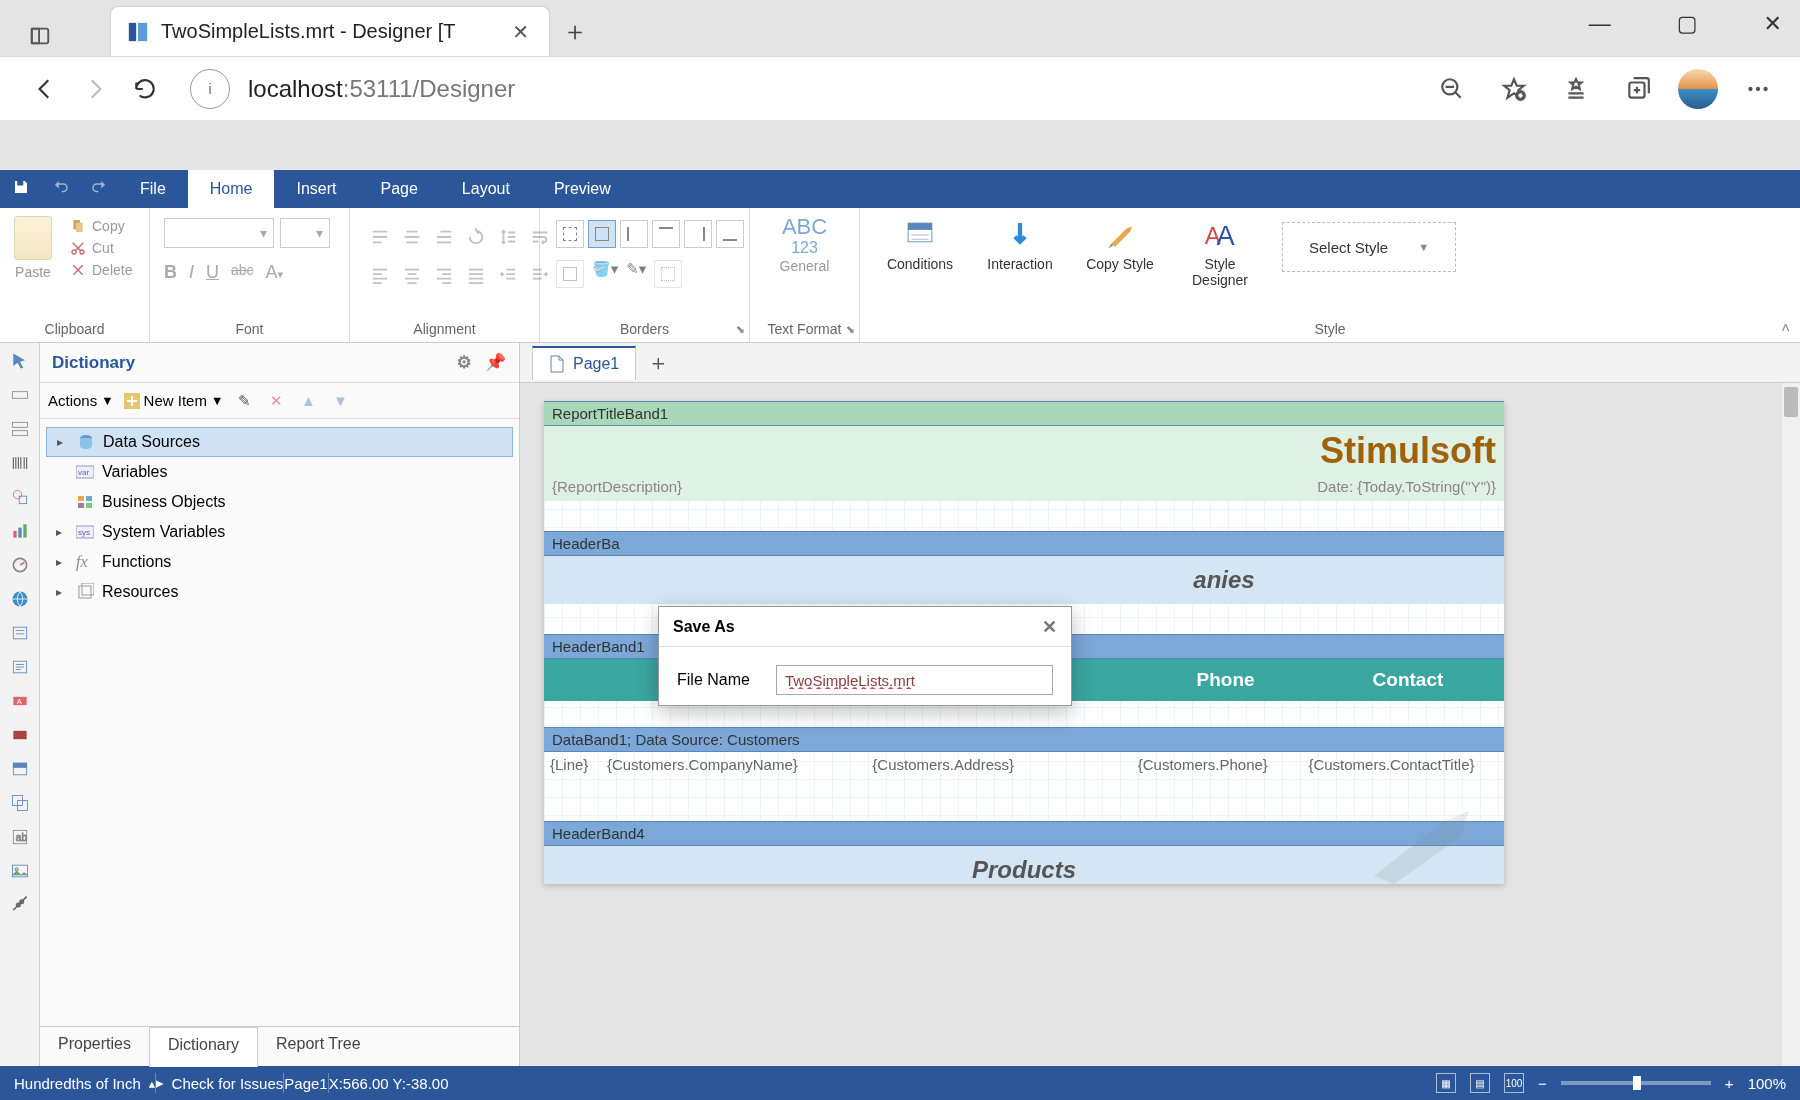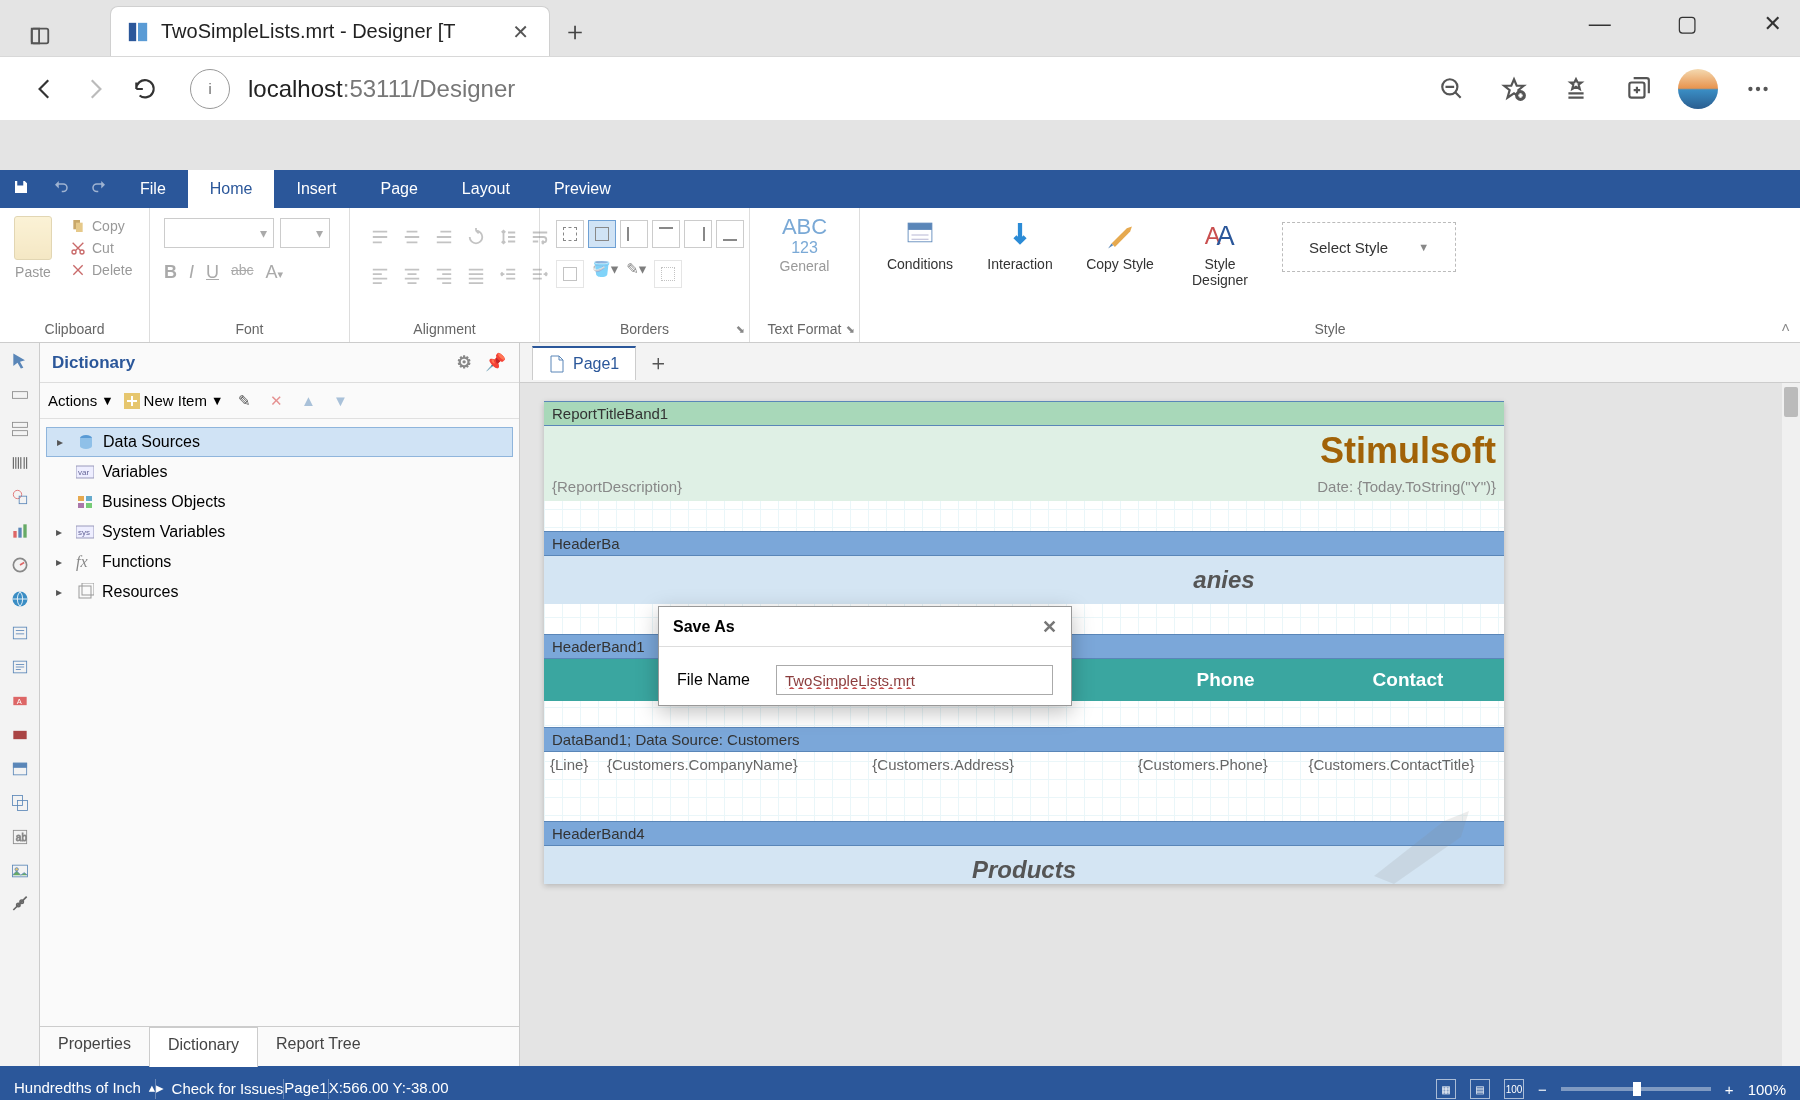--- a/index.html
+++ b/index.html
@@ -135,21 +135,21 @@
 .dialog { width: 414px; background: #fff; border: 1px solid #999; box-shadow: 0 6px 20px rgba(0,0,0,.25); margin-top: 45px; }
 .dialog-title { display: flex; align-items: center; height: 40px; padding: 0 14px; font-weight: 600; font-size: 16px; border-bottom: 1px solid #ddd; }
 .dialog-close { margin-left: auto; font-size: 18px; color: #777; cursor: pointer; }
 .dialog-body { padding: 18px 18px 10px; display: flex; align-items: center; gap: 26px; }
 .dialog-body label { font-size: 16px; }
 .dialog-body input { flex: 1; height: 30px; border: 1px solid #aaa; padding: 0 8px; font-size: 15px; color: #8b3d3d; text-decoration: underline wavy #c04040; }
 .dialog-footer { display: flex; justify-content: flex-end; gap: 12px; padding: 10px 16px 16px; }
 .dialog-footer button { width: 100px; height: 34px; border: 1px solid #aaa; background: #fff; font-size: 15px; cursor: pointer; }
 
 
-.status-bar { height: 34px; background: #2b579a; color: #fff; display: flex; align-items: flex-start; font-size: 15px; padding: 13px 14px; }
+.status-bar { height: 34px; background: #2b579a; color: #fff; display: flex; align-items: center; font-size: 15px; padding: 13px 14px; }
 .status-bar .sb-sep { width: 1px; height: 20px; background: rgba(255,255,255,.3); }
 .status-bar .sb-item { display: flex; align-items: center; gap: 8px; cursor: pointer; }
 .sb-right { margin-left: auto; display: flex; align-items: center; gap: 14px; }
 .zoom-track { width: 150px; height: 4px; background: rgba(255,255,255,.4); position: relative; }
 .zoom-thumb { position: absolute; top: -5px; left: 72px; width: 8px; height: 14px; background: #fff; }
 .sb-ico { width: 20px; height: 20px; border: 1px solid rgba(255,255,255,.6); display: flex; align-items: center; justify-content: center; font-size: 10px; }
 </style>
 </head>
 <body>
 

